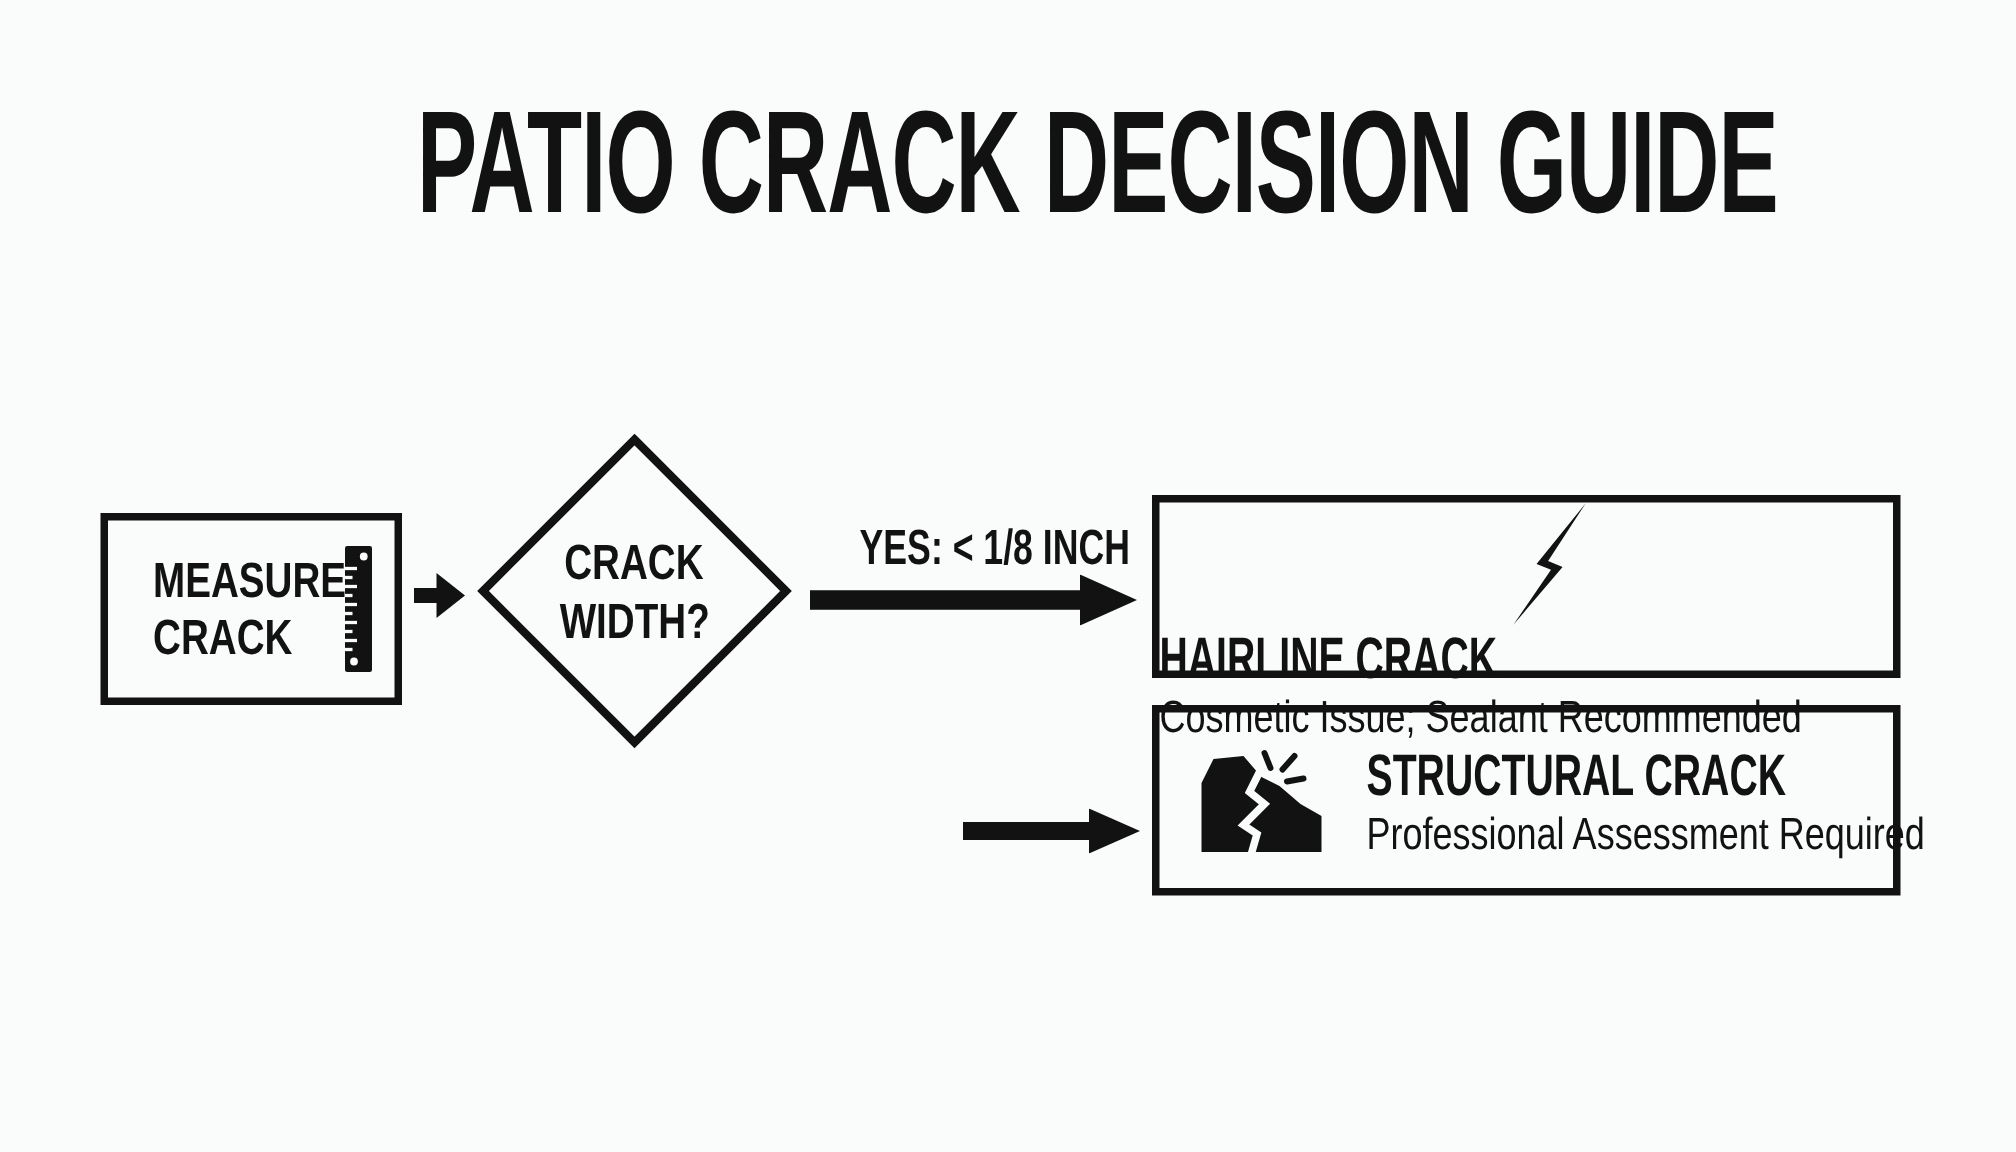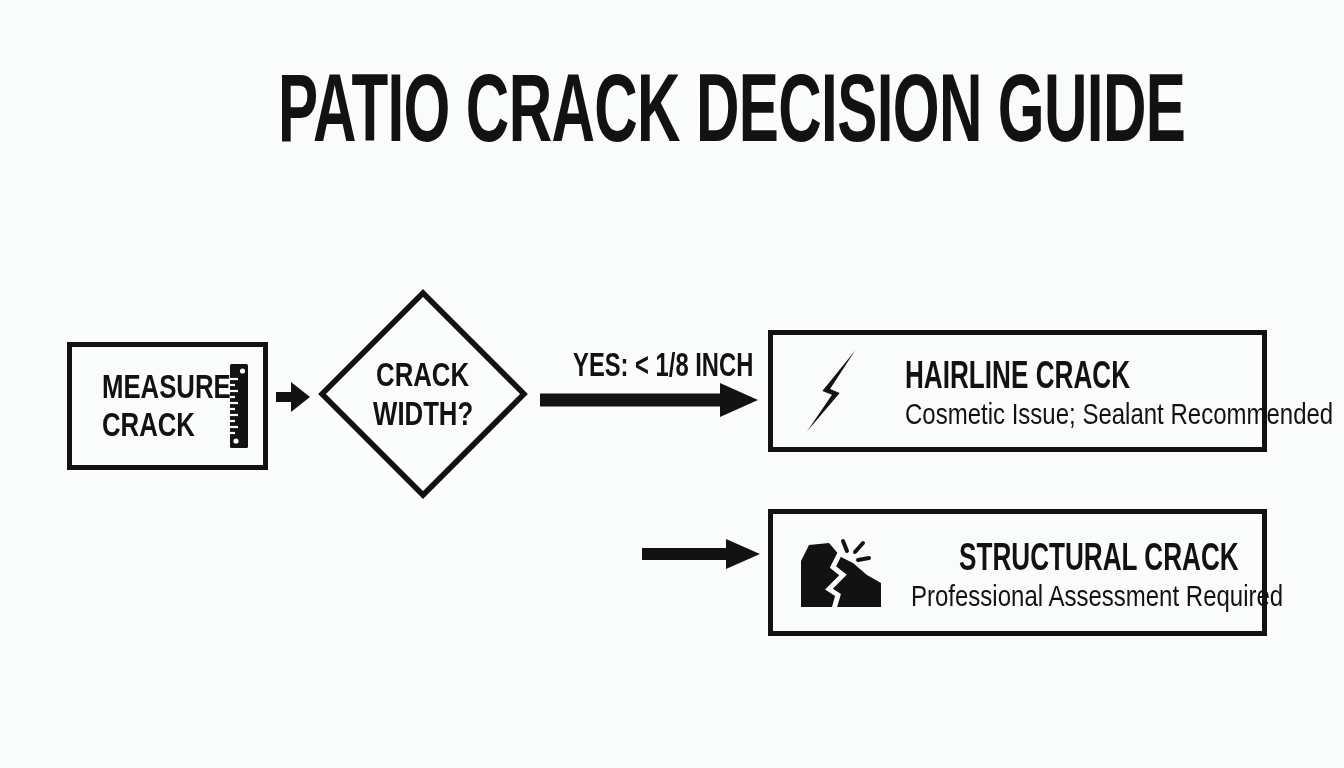--- a/index.html
+++ b/index.html
@@ -69,22 +69,22 @@
   .long-arrow{position:absolute;color:var(--ink);}
   .long-arrow.yes{left:540px;top:383px;width:218px;height:34px;}
   .long-arrow.no{left:642px;top:539px;width:118px;height:30px;}
 
   
   .card{
     position:absolute;left:768px;width:499px;
     border:5px solid var(--ink);
     display:flex;align-items:center;
   }
-  .card.hairline{top:330px;height:122px;}
-  .card.structural{top:509px;height:127px;text-align:right;}
+  .card.hairline{top:330px;height:122px;flex-direction:column;}
+  .card.structural{top:470px;height:127px;}
   .card-icon{flex:0 0 auto;color:var(--ink);}
   .card.hairline .card-icon{width:54px;height:82px;margin-left:32px;}
   .card.structural .card-icon{width:88px;height:72px;margin-left:24px;}
   .card-text{margin-left:46px;}
   .card.structural .card-text{margin-left:26px;}
   .card-title{font-size:39px;font-weight:bold;line-height:45px;}
   .card-title .cl{transform:scaleX(.67);}
   .card-desc{font-size:30px;line-height:33px;}
   .card-desc .cl{transform:scaleX(.80);}
 </style>

